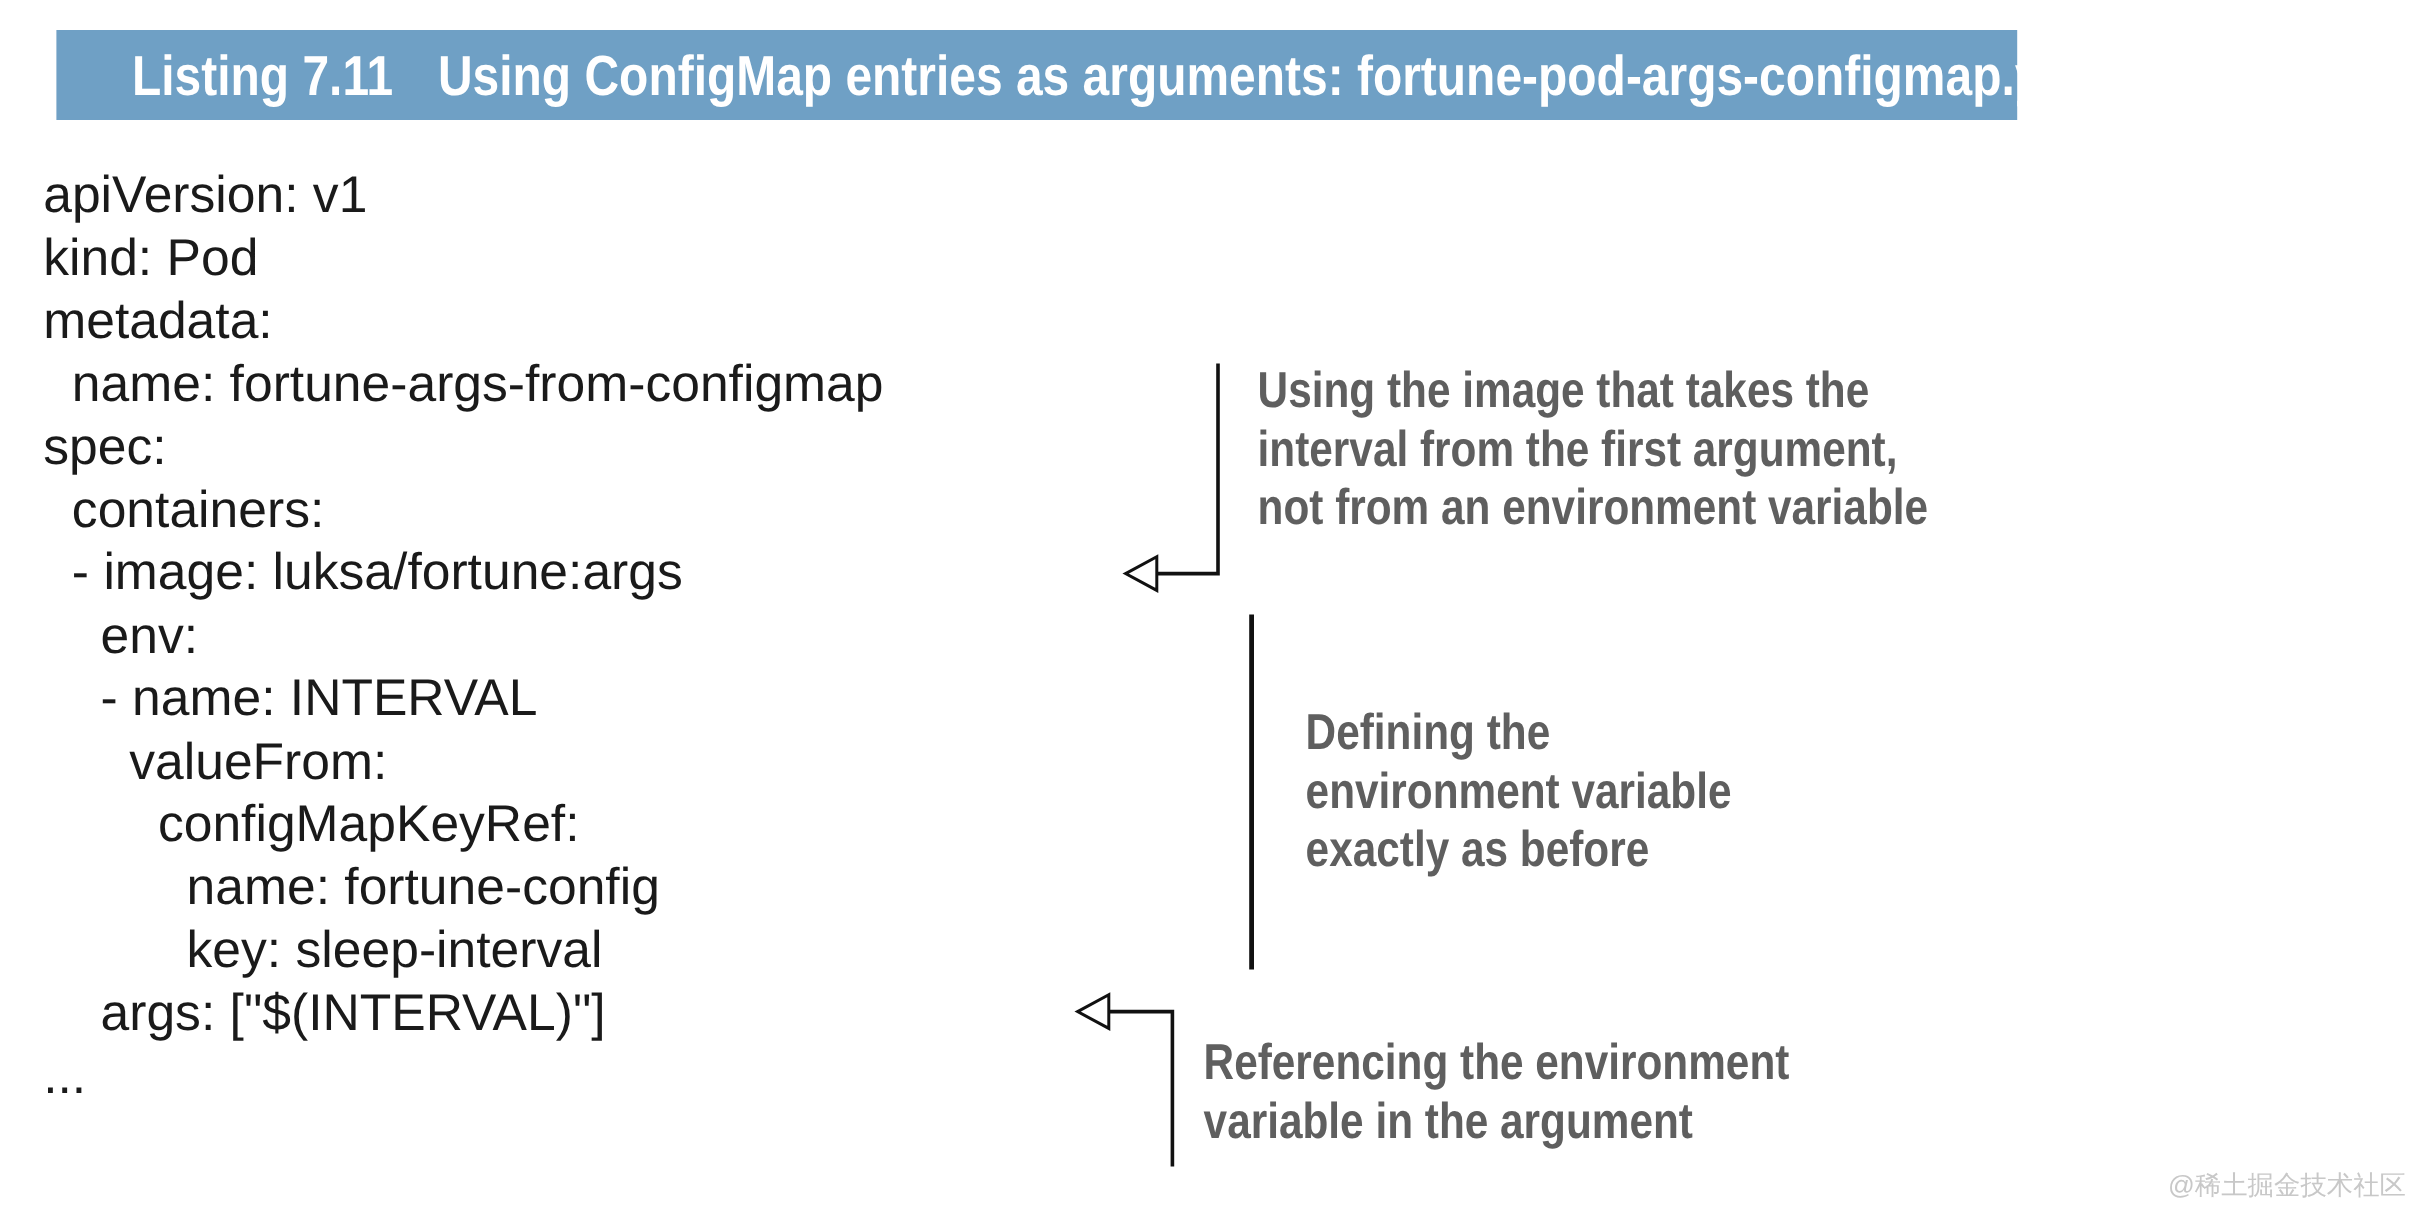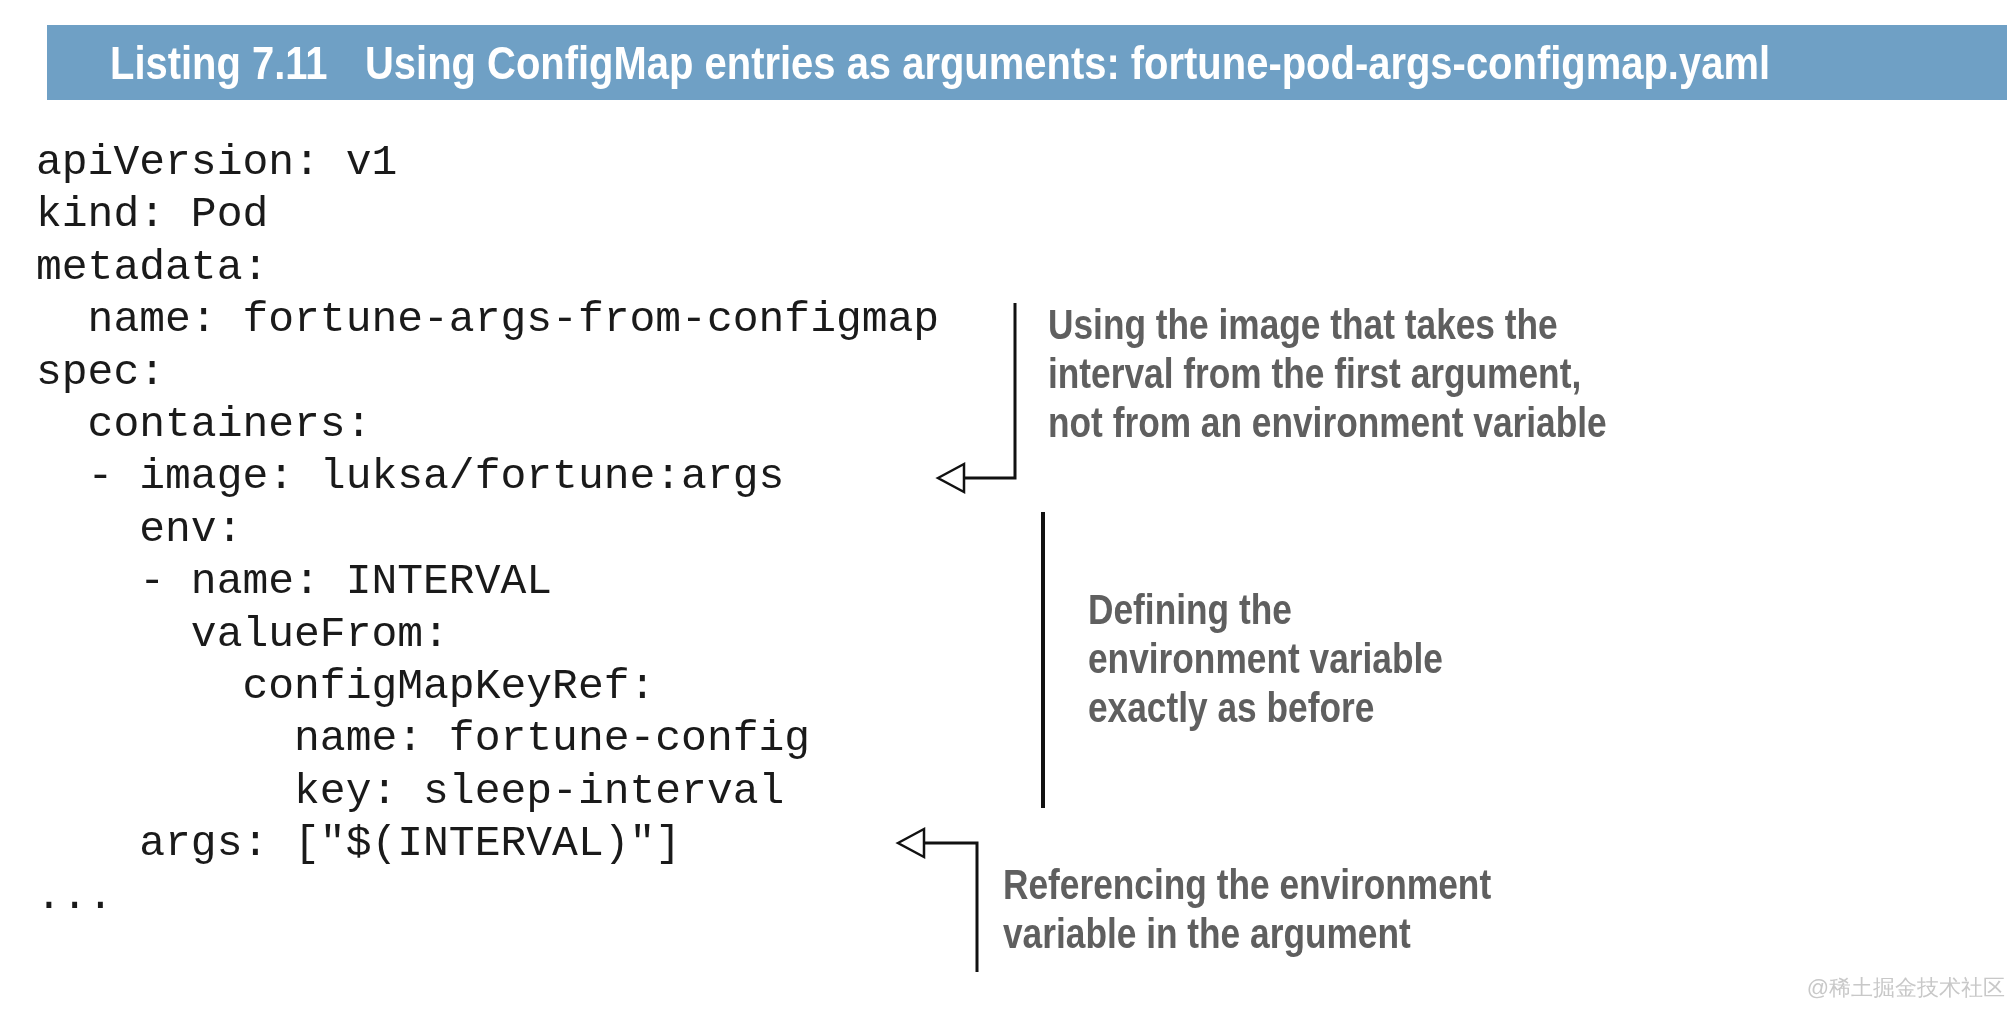--- a/index.html
+++ b/index.html
@@ -7,21 +7,21 @@
     width: 2010px; height: 1010px;
     position: relative;
     overflow: hidden;
     font-family: "Liberation Sans", sans-serif;
   }
 
   
   .listing-bar {
     position: absolute;
     left: 47px; top: 25px;
-    width: 1960px; height: 75px;
+    width: 1634px; height: 75px;
     background: #6FA0C5;
   }
   .listing-bar-text {
     position: absolute;
     left: 63px; top: 0;
     height: 75px;
     display: flex;
     align-items: center;
     white-space: nowrap;
     color: #ffffff;
@@ -30,21 +30,21 @@
     transform: scaleX(0.85);
     transform-origin: left center;
   }
   .listing-label { margin-right: 44px; }
 
   
   .code-block {
     position: absolute;
     left: 36px; top: 137px;
     margin: 0;
-    font-family: Liberation Mono, monospace;
+    font-family: Liberation Sans, sans-serif;
     font-size: 43px;
     line-height: 52.4px;
     color: #1a1a1a;
     white-space: pre;
   }
 
   
   .annotation {
     position: absolute;
     color: #5F5F5F;

